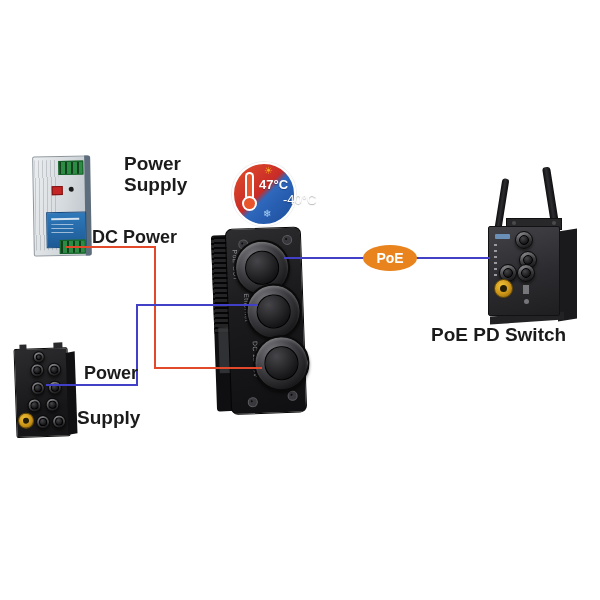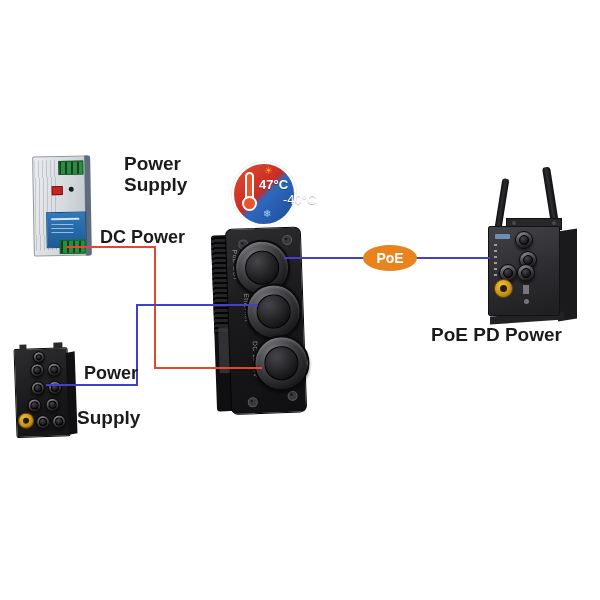--- a/index.html
+++ b/index.html
@@ -192,18 +192,18 @@
     <div class="therm-bulb"></div>
     <div class="sun">☀</div>
     <div class="temp-hi">47°C</div>
     <div class="temp-lo">-40°C</div>
     <div class="flake">❄</div>
   </div>
 
   <div class="poe-ellipse">PoE</div>
 
   <div class="lbl" style="left:92px;top:153px;width:96px;font-size:19px;line-height:1.12;margin-left:32px;">Power Supply</div>
-  <div class="lbl" style="left:100px;top:227px;font-size:18px;">DC Power</div>
+  <div class="lbl" style="left:92px;top:227px;font-size:18px;">DC Power</div>
   <div class="lbl" style="left:84px;top:363px;font-size:18px;">Power</div>
   <div class="lbl" style="left:77px;top:407px;font-size:19px;">Supply</div>
-  <div class="lbl" style="left:431px;top:324px;font-size:19px;">PoE PD Power</div>
+  <div class="lbl" style="left:431px;top:324px;font-size:19px;">PoE PD Switch</div>
 
 </div>
 
 </body></html>

